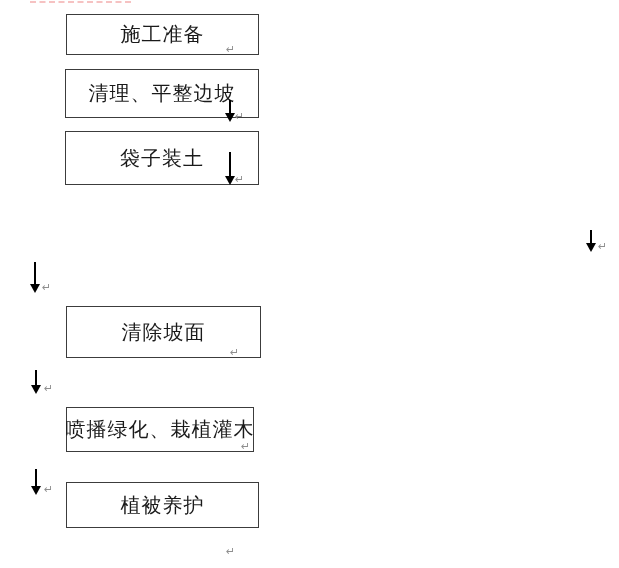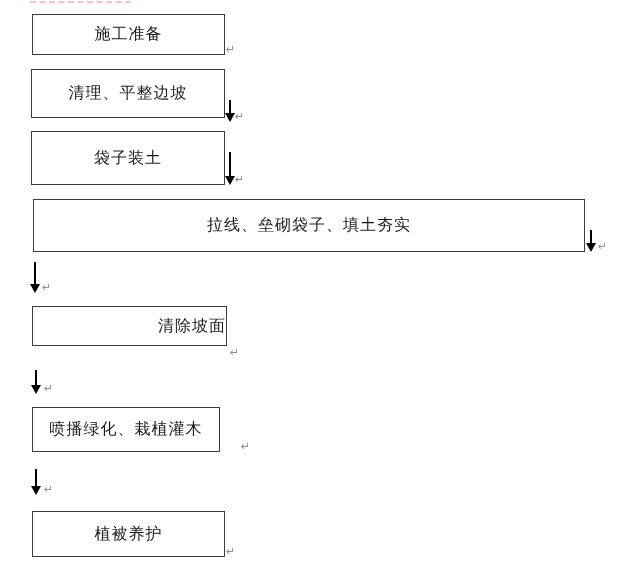--- a/index.html
+++ b/index.html
@@ -25,31 +25,32 @@
   }
   .flow-box {
     position: absolute;
     border: 1.5px solid #3c3c3c;
     background: #ffffff;
     display: flex;
     align-items: center;
     justify-content: center;
     box-sizing: border-box;
     color: #1a1a1a;
-    font-size: 16px;
+    font-size: 20px;
     letter-spacing: 1px;
     white-space: nowrap;
+    margin-left: 34px;
   }
   .b1 { left: 32px;  top: 14px;  width: 193px; height: 41px; }
   .b2 { left: 31px;  top: 69px;  width: 194px; height: 49px; justify-content: center; }
   .b3 { left: 31px;  top: 131px; width: 194px; height: 54px; font-family: Liberation Serif, serif; }
   .b4 { left: 33px;  top: 199px; width: 552px; height: 53px; }
-  .b5 { left: 32px;  top: 306px; width: 195px; height: 40px; justify-content: flex-end; }
+  .b5 { left: 32px;  top: 306px; width: 195px; height: 52px; }
   .b6 { left: 32px;  top: 407px; width: 188px; height: 45px; }
-  .b7 { left: 32px;  top: 511px; width: 193px; height: 46px; }
+  .b7 { left: 32px;  top: 482px; width: 193px; height: 46px; }
 
   .arrow {
     position: absolute;
     width: 2px;
     background: #000000;
   }
   .arrow::after {
     content: "";
     position: absolute;
     left: -4px;
@@ -97,23 +98,20 @@
   </div>
 
   <div class="flow-box b2">
     <span>清理、平整边坡</span>
   </div>
 
   <div class="flow-box b3">
     <span>袋子装土</span>
   </div>
 
-  <div class="flow-box b4">
-    <span>拉线、垒砌袋子、填土夯实</span>
-  </div>
 
   <div class="flow-box b5">
     <span>清除坡面</span>
   </div>
 
   <div class="flow-box b6">
     <span>喷播绿化、栽植灌木</span>
   </div>
 
   <div class="flow-box b7">

